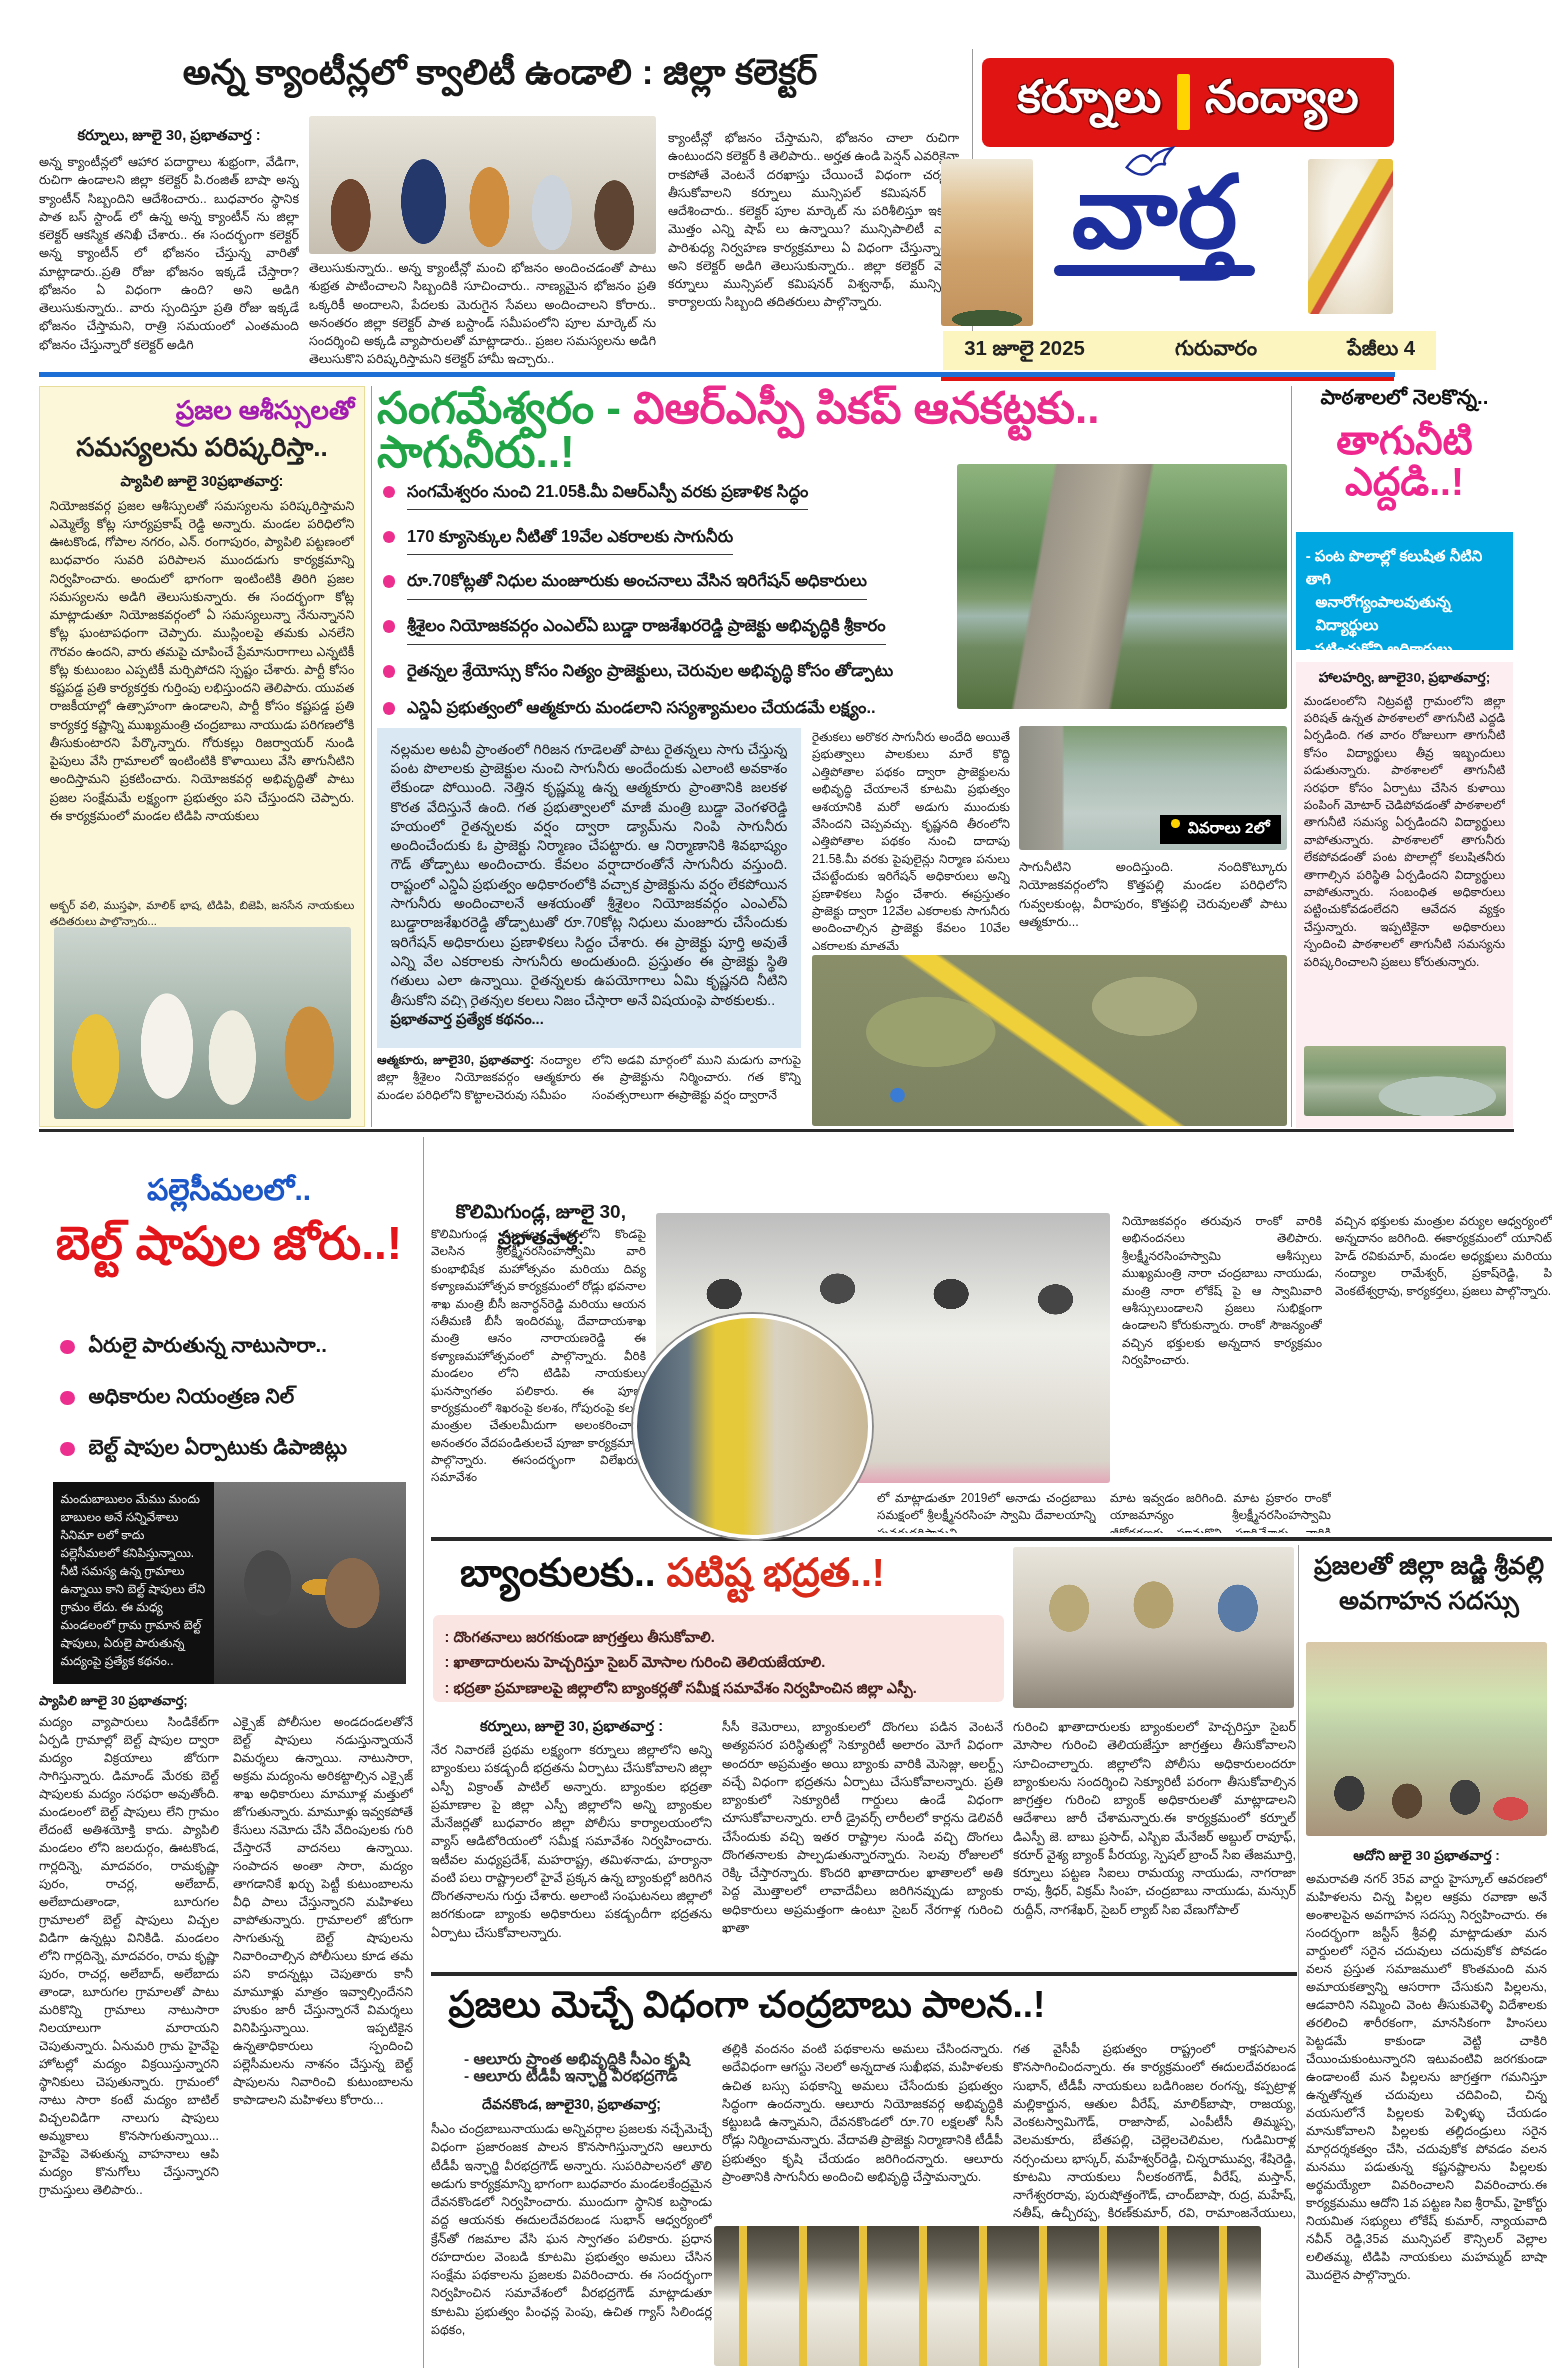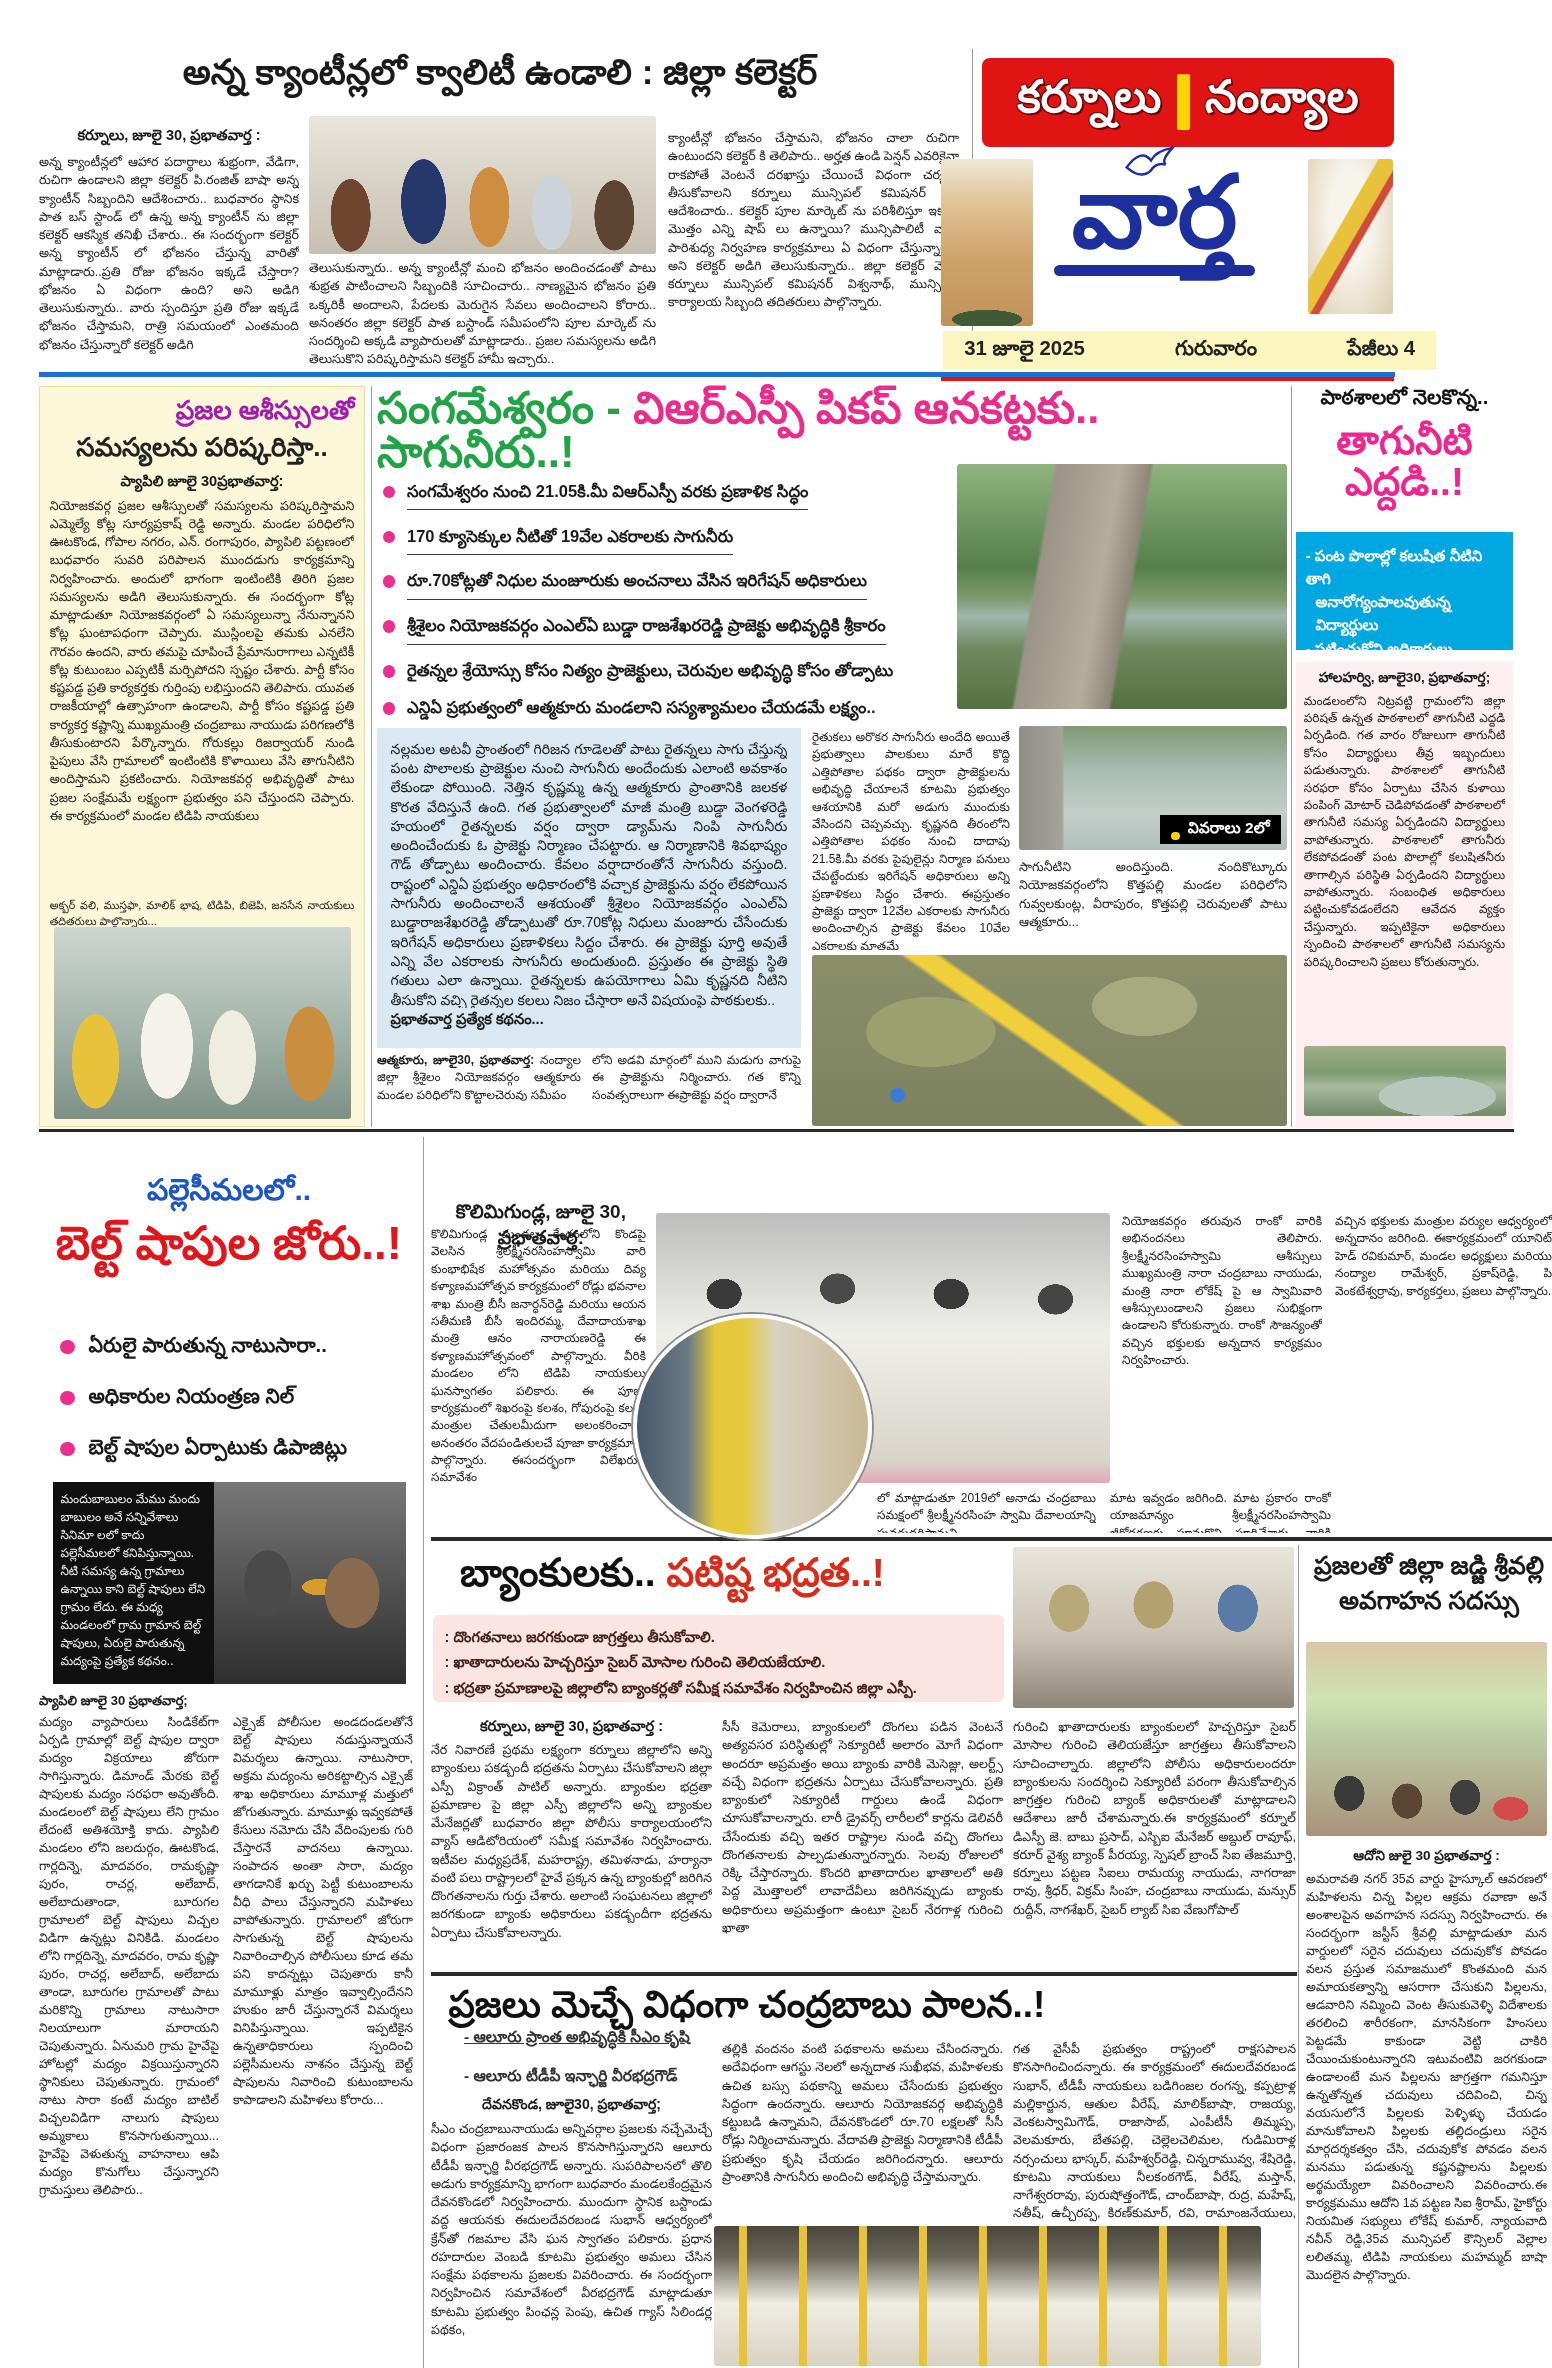--- a/index.html
+++ b/index.html
@@ -34,21 +34,21 @@
   #water-box{background:#00a7e0;color:#fff;font-weight:bold;font-size:15px;line-height:1.55;padding:11.6px 9.7px;}
   #water-art{background:#fdeef2;padding:7.8px;}
 
   .belt-bullet{display:flex;gap:13.6px;align-items:flex-start;font-size:20.4px;font-weight:bold;margin-bottom:23px;}
   .belt-bullet .dot{width:14.6px;height:14.6px;flex:0 0 14.6px;margin-top:5.8px;}
 
   #bank-box{background:#fbe5e3;border-radius:5.8px;padding:9.7px 11.6px;font-size:14.6px;font-weight:bold;
             color:#43201c;line-height:1.75;}
 
   #badge{position:absolute;right:5.8px;bottom:5.8px;background:#000;color:#fff;font-weight:bold;
-         font-size:15.5px;padding:3.9px 11.6px;display:flex;align-items:flex-end;gap:7.8px;}
+         font-size:15.5px;padding:3.9px 11.6px;display:flex;align-items:flex-start;gap:7.8px;}
   #badge .ydot{width:8.7px;height:8.7px;border-radius:50%;background:#ffd400;display:inline-block;}
 
   #belt-photobox{background:#101010;display:flex;}
   #belt-cap{color:#f2f2f2;font-size:12px;line-height:1.5;padding:7.8px;width:146px;flex:0 0 146px;}
 
   .oval{border-radius:50%;border:4.9px solid #fff;box-shadow:0 0 0 1.9px #8a8a8a;}
 
   
   .ph-canteen{background:
      radial-gradient(ellipse 33px 60px at 12% 72%,#6e452f 0 60%,transparent 61%),
@@ -297,21 +297,21 @@
     <div class="abs dateline" style="left:0;top:173px;width:281px;font-size:14.6px;">కర్నూలు, జూలై 30, ప్రభాతవార్త :</div>
     <div class="abs body-txt" style="left:0;top:196px;width:281px;height:225px;">నేర నివారణే ప్రథమ లక్ష్యంగా కర్నూలు జిల్లాలోని అన్ని బ్యాంకులు పకడ్బందీ భద్రతను ఏర్పాటు చేసుకోవాలని జిల్లా ఎస్పీ విక్రాంత్ పాటిల్ అన్నారు. బ్యాంకుల భద్రతా ప్రమాణాల పై జిల్లా ఎస్పీ జిల్లాలోని అన్ని బ్యాంకుల మేనేజర్లతో బుధవారం జిల్లా పోలీసు కార్యాలయంలోని వ్యాస్ ఆడిటోరియంలో సమీక్ష సమావేశం నిర్వహించారు. ఇటీవల మధ్యప్రదేశ్, మహరాష్ట్ర, తమిళనాడు, హర్యానా వంటి పలు రాష్ట్రాలలో హైవే ప్రక్కన ఉన్న బ్యాంకుల్లో జరిగిన దొంగతనాలను గుర్తు చేశారు. అలాంటి సంఘటనలు జిల్లాలో జరగకుండా బ్యాంకు అధికారులు పకడ్బందీగా భద్రతను ఏర్పాటు చేసుకోవాలన్నారు.</div>
     <div class="abs body-txt" style="left:291px;top:173px;width:281px;height:248px;">సీసీ కెమెరాలు, బ్యాంకులలో దొంగలు పడిన వెంటనే అత్యవసర పరిస్థితుల్లో సెక్యూరిటీ అలారం మోగే విధంగా అందరూ అప్రమత్తం అయి బ్యాంకు వారికి మెసెజ్లు, అలర్ట్స్ వచ్చే విధంగా భద్రతను ఏర్పాటు చేసుకోవాలన్నారు. ప్రతి బ్యాంకులో సెక్యూరిటీ గార్డులు ఉండే విధంగా చూసుకోవాలన్నారు. లారీ డ్రైవర్స్ లారీలలో కార్లను డెలివరీ చేసేందుకు వచ్చి ఇతర రాష్ట్రాల నుండి వచ్చి దొంగలు దొంగతనాలకు పాల్పడుతున్నారన్నారు. సెలవు రోజులలో రెక్కి చేస్తారన్నారు. కొందరి ఖాతాదారుల ఖాతాలలో అతి పెద్ద మొత్తాలలో లావాదేవీలు జరిగినవ్పుడు బ్యాంకు అధికారులు అప్రమత్తంగా ఉంటూ సైబర్ నేరగాళ్ల గురించి ఖాతా</div>
     <div class="abs body-txt" style="left:582px;top:173px;width:283px;height:248px;">గురించి ఖాతాదారులకు బ్యాంకులలో హెచ్చరిస్తూ సైబర్ మోసాల గురించి తెలియజేస్తూ జాగ్రత్తలు తీసుకోవాలని సూచించాల్నారు. జిల్లాలోని పోలీసు అధికారులందరూ బ్యాంకులను సందర్శించి సెక్యూరిటీ పరంగా తీసుకోవాల్సిన జాగ్రత్తల గురించి బ్యాంక్ అధికారులతో మాట్లాడాలని ఆదేశాలు జారీ చేశామన్నారు.ఈ కార్యక్రమంలో కర్నూల్ డిఎస్పీ జె. బాబు ప్రసాద్, ఎస్బిఐ మేనేజర్ అబ్దుల్ రావూఫ్, కరూర్ వైశ్య బ్యాంక్ పీరయ్య, స్పెషల్ బ్రాంచ్ సిఐ తేజమూర్తి, కర్నూలు పట్టణ సిఐలు రామయ్య నాయుడు, నాగరాజా రావు, శ్రీధర్, విక్రమ్ సింహ, చంద్రబాబు నాయుడు, మన్సుర్ రుద్దీన్, నాగశేఖర్, సైబర్ ల్యాబ్ సిఐ వేణుగోపాల్</div>
   </div>
 
   <div class="hrule" style="left:431px;top:1972px;width:866px;height:3.9px;"></div>
 
   <div class="abs" style="left:431px;top:1980px;width:866px;height:386px;">
     <div class="abs b" style="left:17.5px;top:3.9px;font-size:37px;color:#111;">ప్రజలు మెచ్చే విధంగా చంద్రబాబు పాలన..!</div>
-    <div class="abs b" style="left:33px;top:48px;font-size:15.5px;color:#333;text-decoration:underline;">- ఆలూరు ప్రాంత అభివృద్ధికి సీఎం కృషి</div>
+    <div class="abs b" style="left:33px;top:70px;font-size:15.5px;color:#333;">- ఆలూరు ప్రాంత అభివృద్ధికి సీఎం కృషి</div>
     <div class="abs b" style="left:33px;top:87px;font-size:15.5px;color:#333;">- ఆలూరు టీడీపీ ఇన్ఛార్జి వీరభద్రగౌడ్</div>
     <div class="abs dateline" style="left:0;top:116px;width:281px;font-size:14px;">దేవనకొండ, జూలై30, ప్రభాతవార్త;</div>
     <div class="abs body-txt" style="left:0;top:140px;width:281px;height:245px;">సీఎం చంద్రబాబునాయుడు అన్నివర్గాల ప్రజలకు నచ్చేమెచ్చే విధంగా ప్రజారంజక పాలన కొనసాగిస్తున్నారని ఆలూరు టీడీపీ ఇన్ఛార్జి వీరభద్రగౌడ్ అన్నారు. సుపరిపాలనలో తొలి అడుగు కార్యక్రమాన్ని భాగంగా బుధవారం మండలకేంద్రమైన దేవనకొండలో నిర్వహించారు. ముందుగా స్థానిక బస్టాండు వద్ద ఆయనకు ఈదులదేవరబండ సుభాన్ ఆధ్వర్యంలో క్రేన్‌తో గజమాల వేసి ఘన స్వాగతం పలికారు. ప్రధాన రహదారుల వెంబడి కూటమి ప్రభుత్వం అమలు చేసిన సంక్షేమ పథకాలను ప్రజలకు వివరించారు. ఈ సందర్భంగా నిర్వహించిన సమావేశంలో వీరభద్రగౌడ్ మాట్లాడుతూ కూటమి ప్రభుత్వం పింఛన్ల పెంపు, ఉచిత గ్యాస్ సిలిండర్ల పథకం,</div>
     <div class="abs body-txt" style="left:291px;top:60px;width:281px;height:182px;">తల్లికి వందనం వంటి పథకాలను అమలు చేసిందన్నారు. అదేవిధంగా ఆగస్టు నెలలో అన్నదాత సుఖీభవ, మహిళలకు ఉచిత బస్సు పథకాన్ని అమలు చేసేందుకు ప్రభుత్వం సిద్ధంగా ఉందన్నారు. ఆలూరు నియోజకవర్గ అభివృద్ధికి కట్టుబడి ఉన్నామని, దేవనకొండలో రూ.70 లక్షలతో సీసీ రోడ్లు నిర్మించామన్నారు. వేదావతి ప్రాజెక్టు నిర్మాణానికి టీడీపీ ప్రభుత్వం కృషి చేయడం జరిగిందన్నారు. ఆలూరు ప్రాంతానికి సాగునీరు అందించి అభివృద్ధి చేస్తామన్నారు.</div>
     <div class="abs body-txt" style="left:582px;top:60px;width:283px;height:182px;">గత వైసీపీ ప్రభుత్వం రాష్ట్రంలో రాక్షసపాలన కొనసాగించిందన్నారు. ఈ కార్యక్రమంలో ఈదులదేవరబండ సుభాన్, టీడీపీ నాయకులు బడిగింజల రంగన్న, కప్పట్రాళ్ల మల్లికార్జున, ఆతుల వీరేష్, మాలిక్‌బాషా, రాజయ్య, వెంకటస్వామిగౌడ్, రాజాసాబ్, ఎంపీటీసీ తిమ్మప్ప, వెలమకూరు, బేతపల్లి, చెల్లెలచెలిమల, గుడిమిరాళ్ల నర్సంచులు భాస్కర్, మహేశ్వర్‌రెడ్డి, చిన్నరామువ్వ, శేషిరెడ్డి, కూటమి నాయకులు నీలకంఠగౌడ్, వీరేష్, మస్తాన్, నాగేశ్వరరావు, పురుషోత్తంగౌడ్, చాంద్‌బాషా, రుద్ర, మహేష్, నతీష్, ఉచ్చీరప్ప, కిరణ్‌కుమార్, రవి, రామాంజనేయులు, వీరయ్య, కార్యకర్తలు పాల్గొన్నారు.</div>
     <div class="photo ph-tdp" style="left:283px;top:246px;width:547px;height:140px;"></div>
   </div>
 
   <div class="vrule" style="left:1298px;top:1545px;height:824px;"></div>
 

